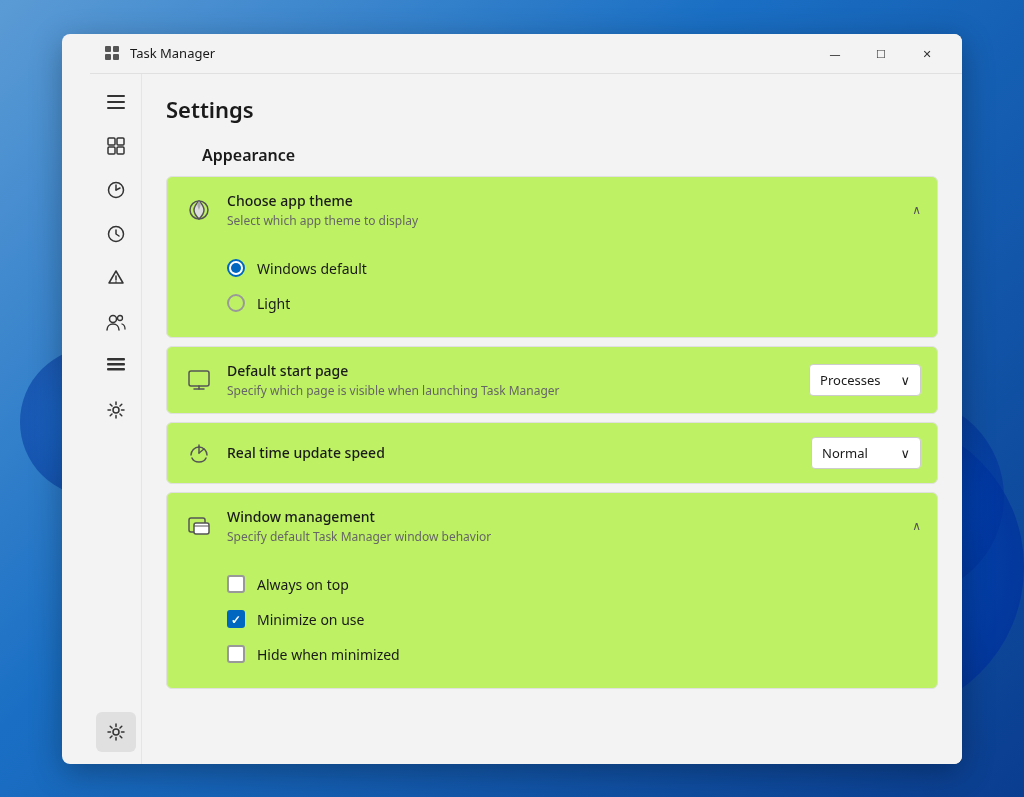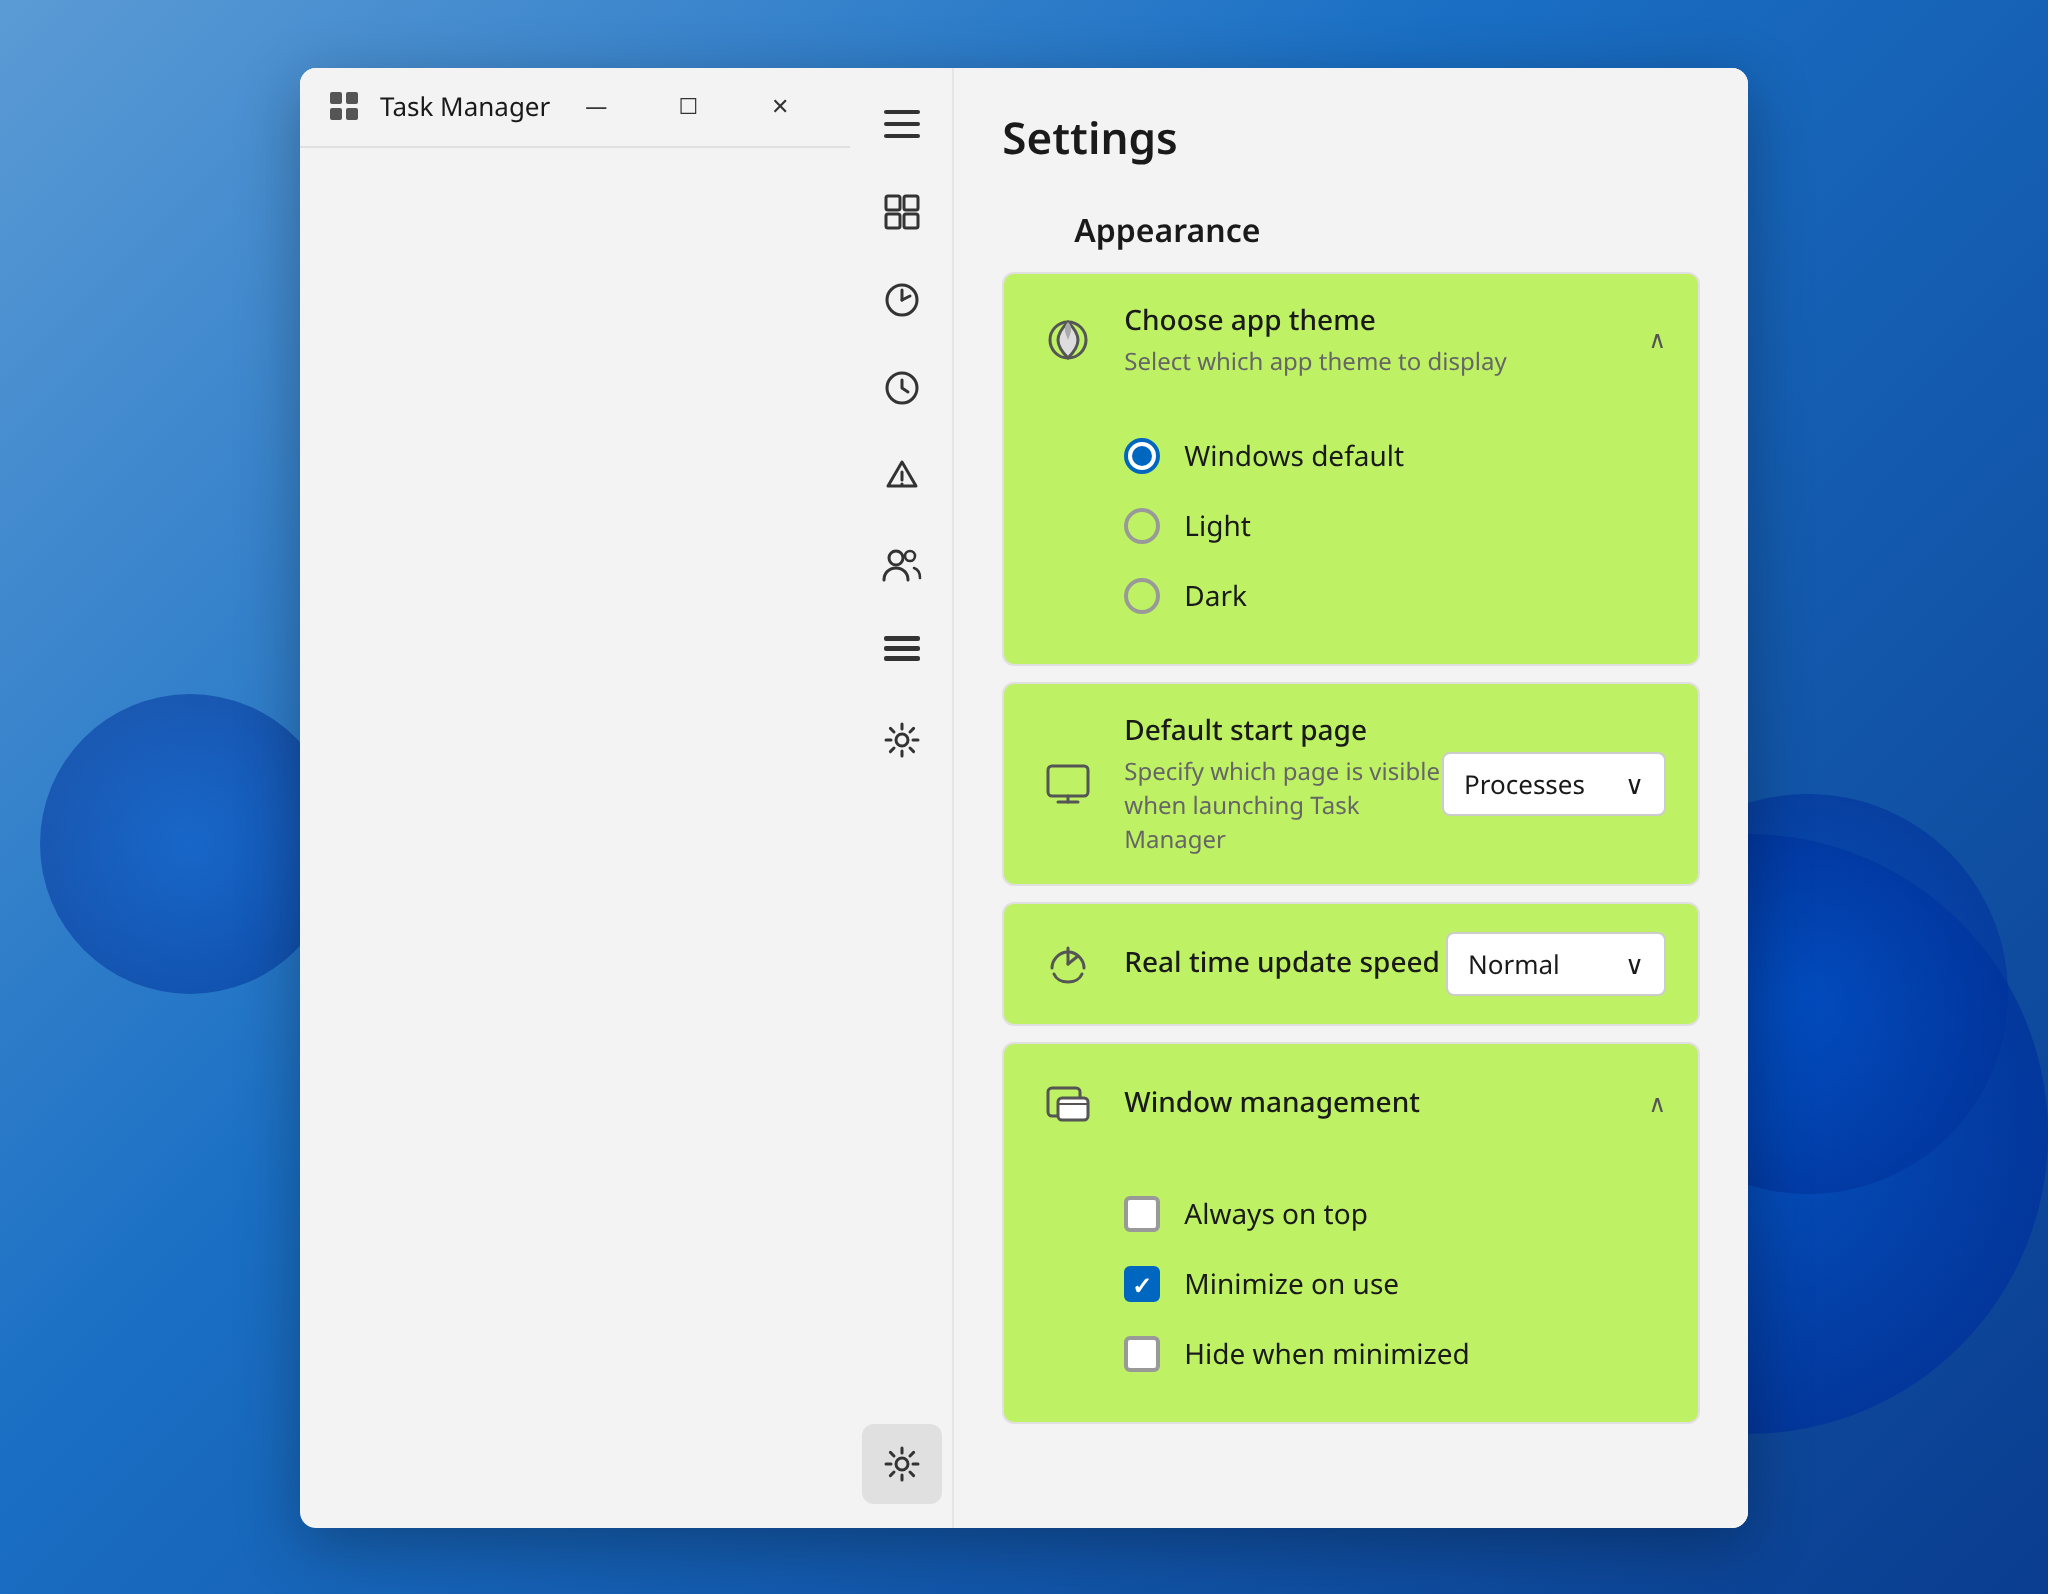--- a/index.html
+++ b/index.html
@@ -32,28 +32,29 @@
     }
     .bg-circle-3 {
       width: 150px; height: 150px;
       bottom: 300px; left: 20px;
       opacity: 0.6;
     }
 
     
     .window {
       position: relative;
-      width: 724px;
+      width: 900px;
       height: 730px;
       background: #f3f3f3;
       border-radius: 8px;
       box-shadow: 0 8px 32px rgba(0,0,0,0.3);
       display: flex;
-      flex-direction: row;
+      flex-direction: column;
       overflow: hidden;
+      padding-left: 28px;
     }
 
     
     .titlebar {
       display: flex;
       align-items: center;
       height: 40px;
       background: #f3f3f3;
       padding: 0 12px;
       flex-shrink: 0;
@@ -408,24 +409,20 @@
 
         <div class="radio-group">
           <div class="radio-option">
             <div class="radio-input checked"></div>
             <span>Windows default</span>
           </div>
           <div class="radio-option">
             <div class="radio-input"></div>
             <span>Light</span>
           </div>
-          <div class="radio-option">
-            <div class="radio-input"></div>
-            <span>Dark</span>
-          </div>
         </div>
       </div>
 
 
       <div class="card">
         <div class="card-header">
           <div class="card-icon">
             <svg width="24" height="24" viewBox="0 0 24 24" fill="none">
               <rect x="2" y="3" width="20" height="15" rx="2" stroke="#555" stroke-width="1.5"></rect>
               <path d="M7 21 L17 21" stroke="#555" stroke-width="1.5" stroke-linecap="round"></path>
@@ -472,20 +469,21 @@
         <div class="card-header">
           <div class="card-icon">
             <svg width="24" height="24" viewBox="0 0 24 24" fill="none">
               <rect x="2" y="4" width="16" height="14" rx="2" stroke="#555" stroke-width="1.5"></rect>
               <rect x="7" y="9" width="15" height="11" rx="2" stroke="#555" stroke-width="1.5" fill="white"></rect>
               <path d="M7 12 L22 12" stroke="#555" stroke-width="1"></path>
             </svg>
           </div>
           <div class="card-text">
             <div class="card-title">Window management</div>
+            <div class="card-subtitle">Specify default Task Manager window behavior</div>
           </div>
           <div class="card-action">
             <span class="chevron">∧</span>
           </div>
         </div>
 
         <div class="checkbox-group">
           <div class="checkbox-option">
             <div class="checkbox-input"></div>
             <span>Always on top</span>

